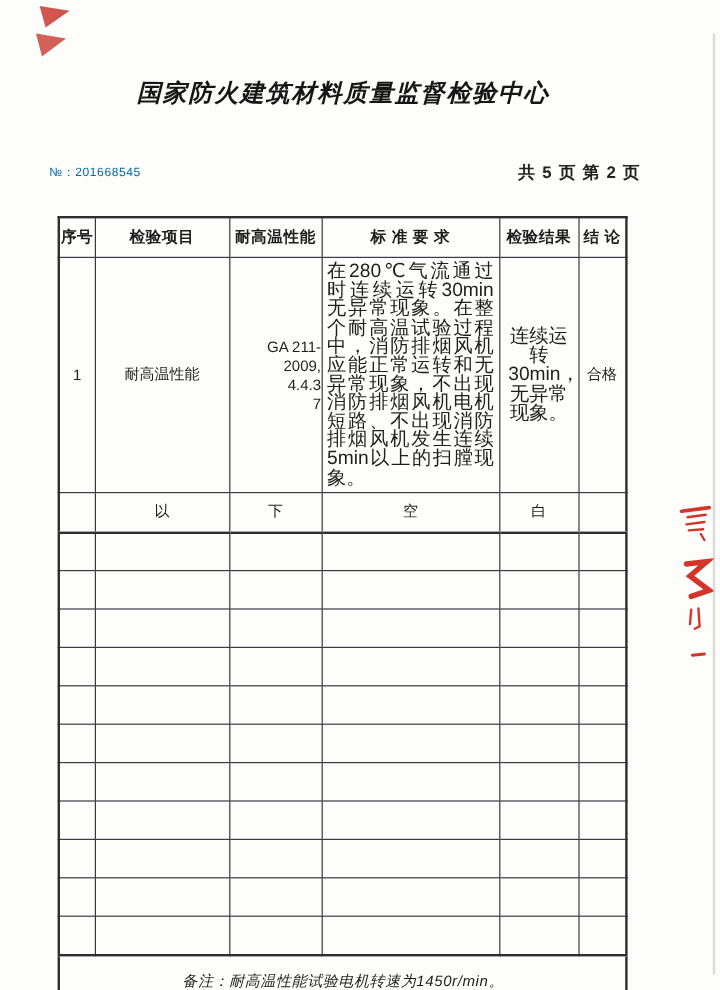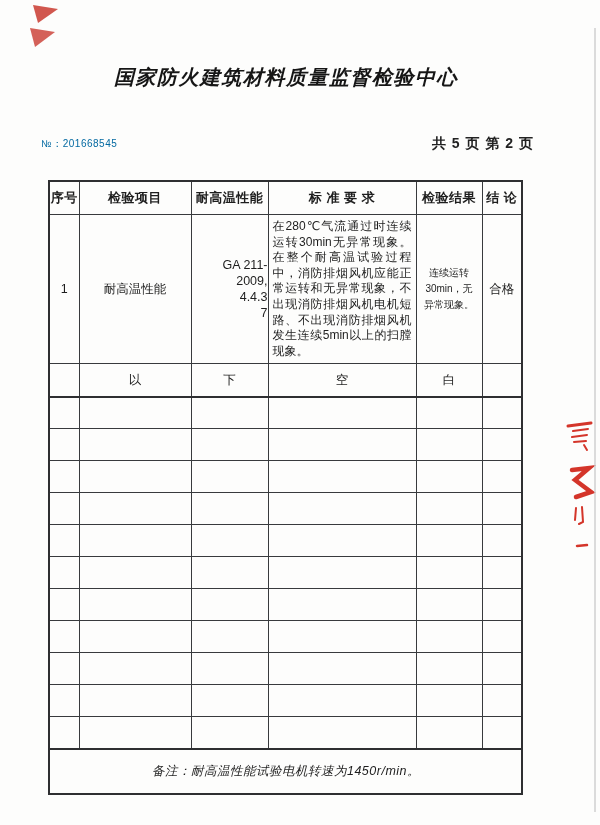--- a/index.html
+++ b/index.html
@@ -20,23 +20,23 @@
     width:473px;table-layout:fixed;border-collapse:collapse;
     border:2px solid #2e2f31;
   }
   .result-table th,.result-table td{
     border:1.5px solid #383a3d;padding:0;vertical-align:middle;
     font-size:12.5px;color:#1e1e1e;overflow:hidden;
   }
   .result-table th{height:32px;font-weight:bold;font-size:13px;letter-spacing:.5px;text-align:center;}
   tr.data-row{height:117px;}
   tr.data-row td{text-align:center;}
-  td.req-cell{text-align:justify !important;padding:4px 4px;font-size:12px;line-height:15.6px;}
+  td.req-cell{text-align:justify !important;padding:4px 4px;font-size:16px;line-height:15.6px;}
   td.clause-cell div{line-height:16px;text-align:right;}
-  td.result-cell{padding:2px 7px;font-size:10px;line-height:16px;text-align:center;}
+  td.result-cell{padding:2px 7px;font-size:16px;line-height:16px;text-align:center;}
   tr.blank-row{height:33px;}
   tr.blank-row td{text-align:center;border-bottom:2px solid #2e2f31;}
   tr.empty-row{height:32px;}
   tr.remark-row{height:45px;}
   tr.remark-row td{border-top:2px solid #2e2f31;text-align:center;padding:0 10px 0 11px;font-size:12.5px;letter-spacing:.5px;font-style:italic;}
 
   .corner-marks{position:absolute;top:2px;left:26px;}
   .red-scribbles{position:absolute;top:415px;left:560px;}
   .edge-shadow{position:absolute;top:28px;left:594px;width:2px;height:784px;background:#c9c9c9;opacity:.65;}
 </style>

